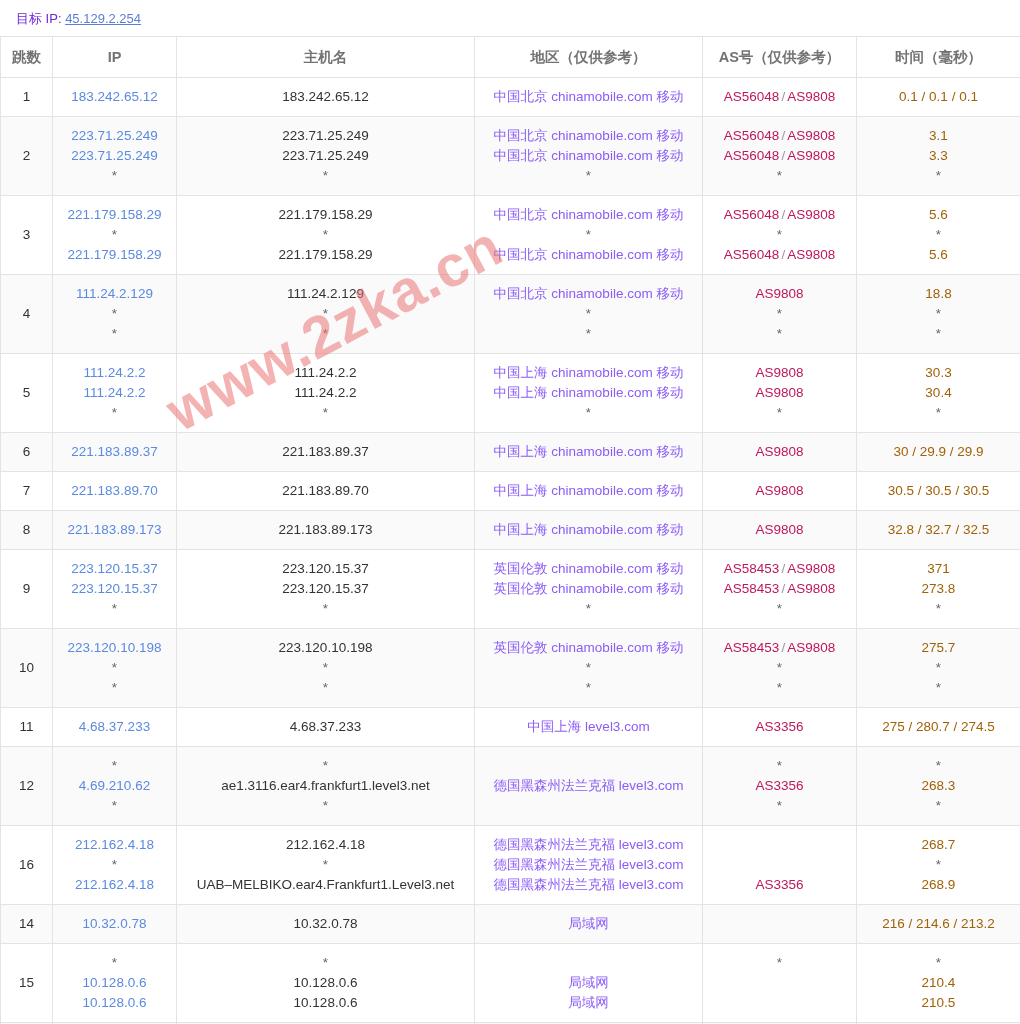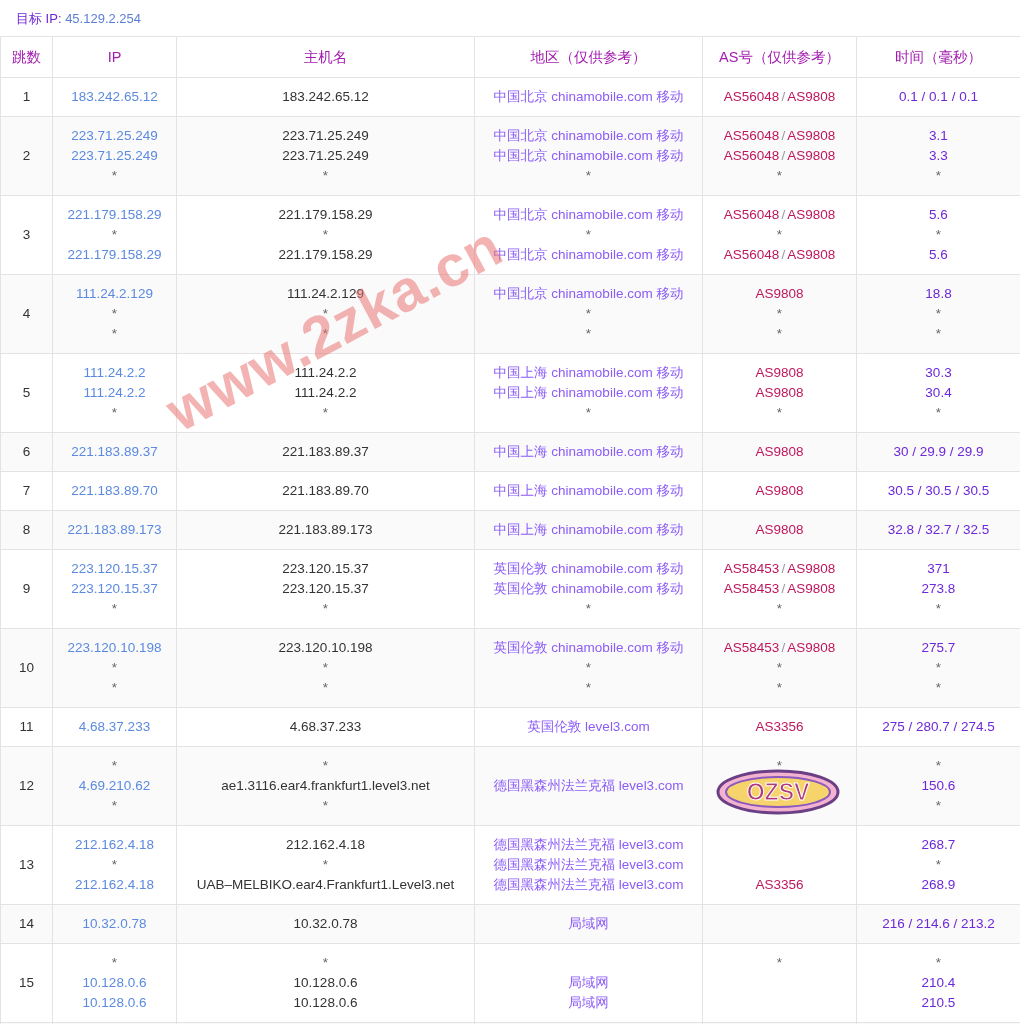--- a/index.html
+++ b/index.html
@@ -18,38 +18,39 @@
   .target-line {
     padding: 10px 16px 8px 16px;
     font-size: 13px;
     color: #444444;
   }
   .target-line .label {
     color: #6d28d9;
   }
   .target-line .ip {
     color: #5b7fd4;
+    text-decoration: underline;
   }
   table.trace {
     border-collapse: collapse;
     width: 1020px;
     table-layout: fixed;
     font-size: 13.5px;
   }
   table.trace th,
   table.trace td {
     border: 1px solid #e3e3e3;
     padding: 0;
     text-align: center;
     vertical-align: middle;
   }
   table.trace thead th {
     background: #ffffff;
-    color: #a21caf;
-    font-weight: normal;
+    color: #737373;
+    font-weight: bold;
     font-size: 14.5px;
     height: 40px;
   }
   table.trace tbody tr.odd td {
     background: #ffffff;
   }
   table.trace tbody tr.even td {
     background: #fafafa;
   }
   .cell-lines {
@@ -76,21 +77,21 @@
     color: #8b5cf6;
   }
   .as-link {
     color: #be185d;
   }
   .as-sep {
     color: #999999;
     padding: 0 2px;
   }
   .time {
-    color: #6d28d9;
+    color: #a16207;
     margin-top: 40px;
   }
   .star {
     color: #666666;
   }
   
   col.c-hop   { width: 52px; }
   col.c-ip    { width: 124px; }
   col.c-host  { width: 298px; }
   col.c-region{ width: 228px; }
@@ -522,21 +523,21 @@
               <span class="ln"><span class="ip-link">4.68.37.233</span></span>
             </div>
           </td>
           <td>
             <div class="cell-lines">
               <span class="ln"><span class="host">4.68.37.233</span></span>
             </div>
           </td>
           <td>
             <div class="cell-lines">
-              <span class="ln"><span class="region">英国伦敦 level3.com</span></span>
+              <span class="ln"><span class="region">中国上海 level3.com</span></span>
             </div>
           </td>
           <td>
             <div class="cell-lines">
               <span class="ln"><span class="as-link">AS3356</span></span>
             </div>
           </td>
           <td>
             <div class="cell-lines">
               <span class="ln"><span class="time">275 / 280.7 / 274.5</span></span>
@@ -571,28 +572,28 @@
           <td>
             <div class="cell-lines">
               <span class="ln"><span class="star">*</span></span>
               <span class="ln"><span class="as-link">AS3356</span></span>
               <span class="ln"><span class="star">*</span></span>
             </div>
           </td>
           <td>
             <div class="cell-lines">
               <span class="ln"><span class="star">*</span></span>
-              <span class="ln"><span class="time">150.6</span></span>
+              <span class="ln"><span class="time">268.3</span></span>
               <span class="ln"><span class="star">*</span></span>
             </div>
           </td>
         </tr>
         <tr class="odd">
           <td>
-            <div class="cell-lines"><span class="hop-num">13</span></div>
+            <div class="cell-lines"><span class="hop-num">16</span></div>
           </td>
           <td>
             <div class="cell-lines">
               <span class="ln"><span class="ip-link">212.162.4.18</span></span>
               <span class="ln"><span class="star">*</span></span>
               <span class="ln"><span class="ip-link">212.162.4.18</span></span>
             </div>
           </td>
           <td>
             <div class="cell-lines">
@@ -711,21 +712,14 @@
           </td>
           <td>
             <div class="cell-lines"></div>
           </td>
         </tr>
       </tbody>
   </table>
 
   <div class="wm-text">www.2zka.cn</div>
 
-  <div class="wm-badge">
-    <svg width="132" height="48" viewBox="0 0 132 48" xmlns="http://www.w3.org/2000/svg" aria-hidden="true">
-      <ellipse cx="66" cy="24" rx="60" ry="21" fill="#f3b3d0" stroke="#6b3f86" stroke-width="3"></ellipse>
-      <ellipse cx="66" cy="24" rx="52" ry="15" fill="#f7d36b" stroke="#8a5bbd" stroke-width="2"></ellipse>
-      <text id="wm-badge-text" x="66" y="32" text-anchor="middle" font-family="Liberation Sans, sans-serif" font-size="23" font-weight="bold" fill="#b03a7a" stroke="#ffffff" stroke-width="1">OZSV</text>
-    </svg>
-  </div>
 
 </div>
 
 </body></html>

